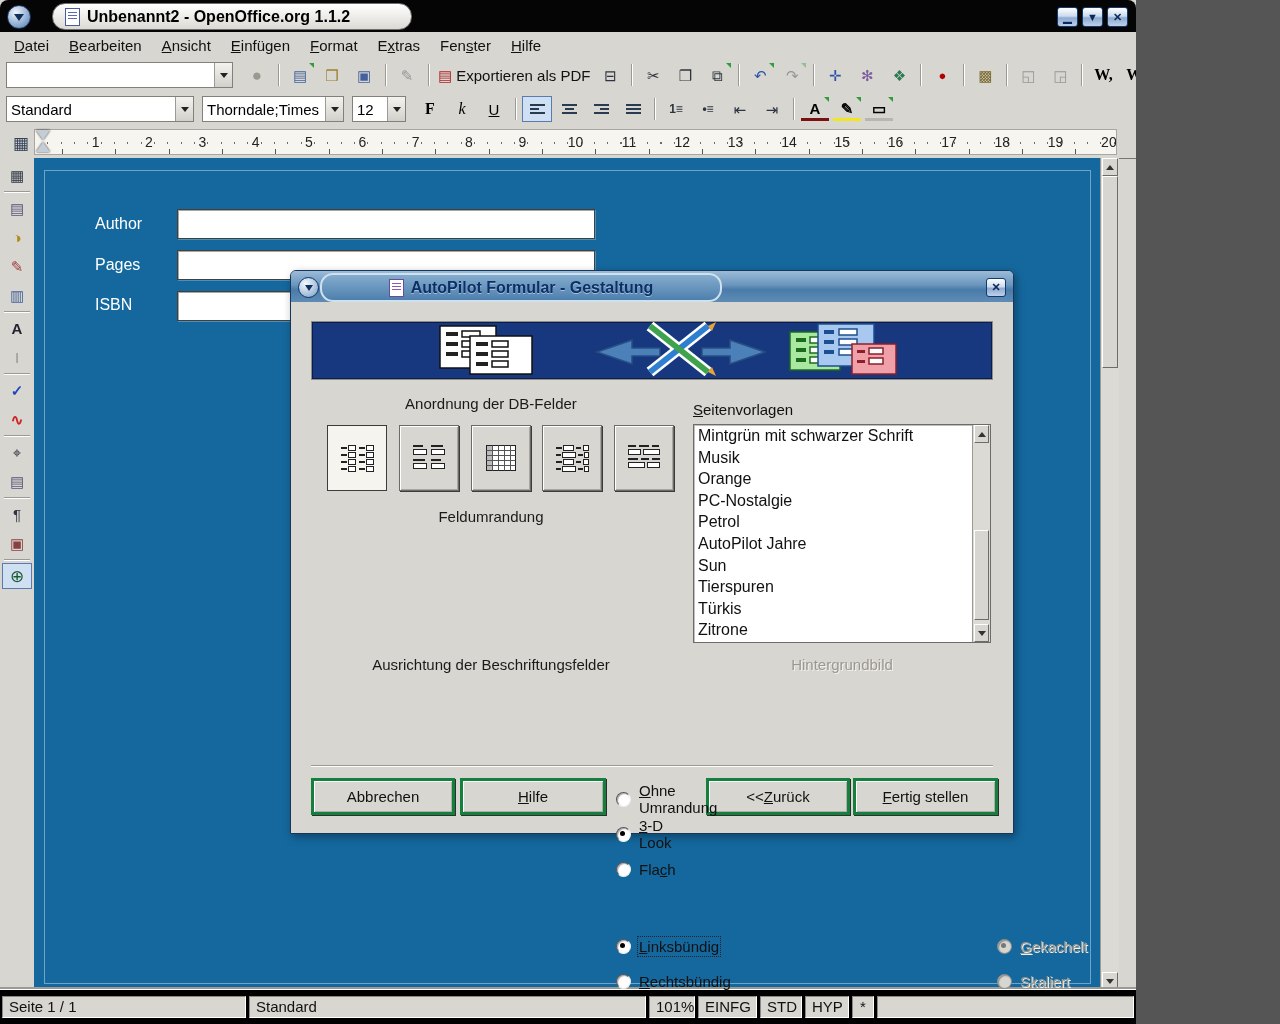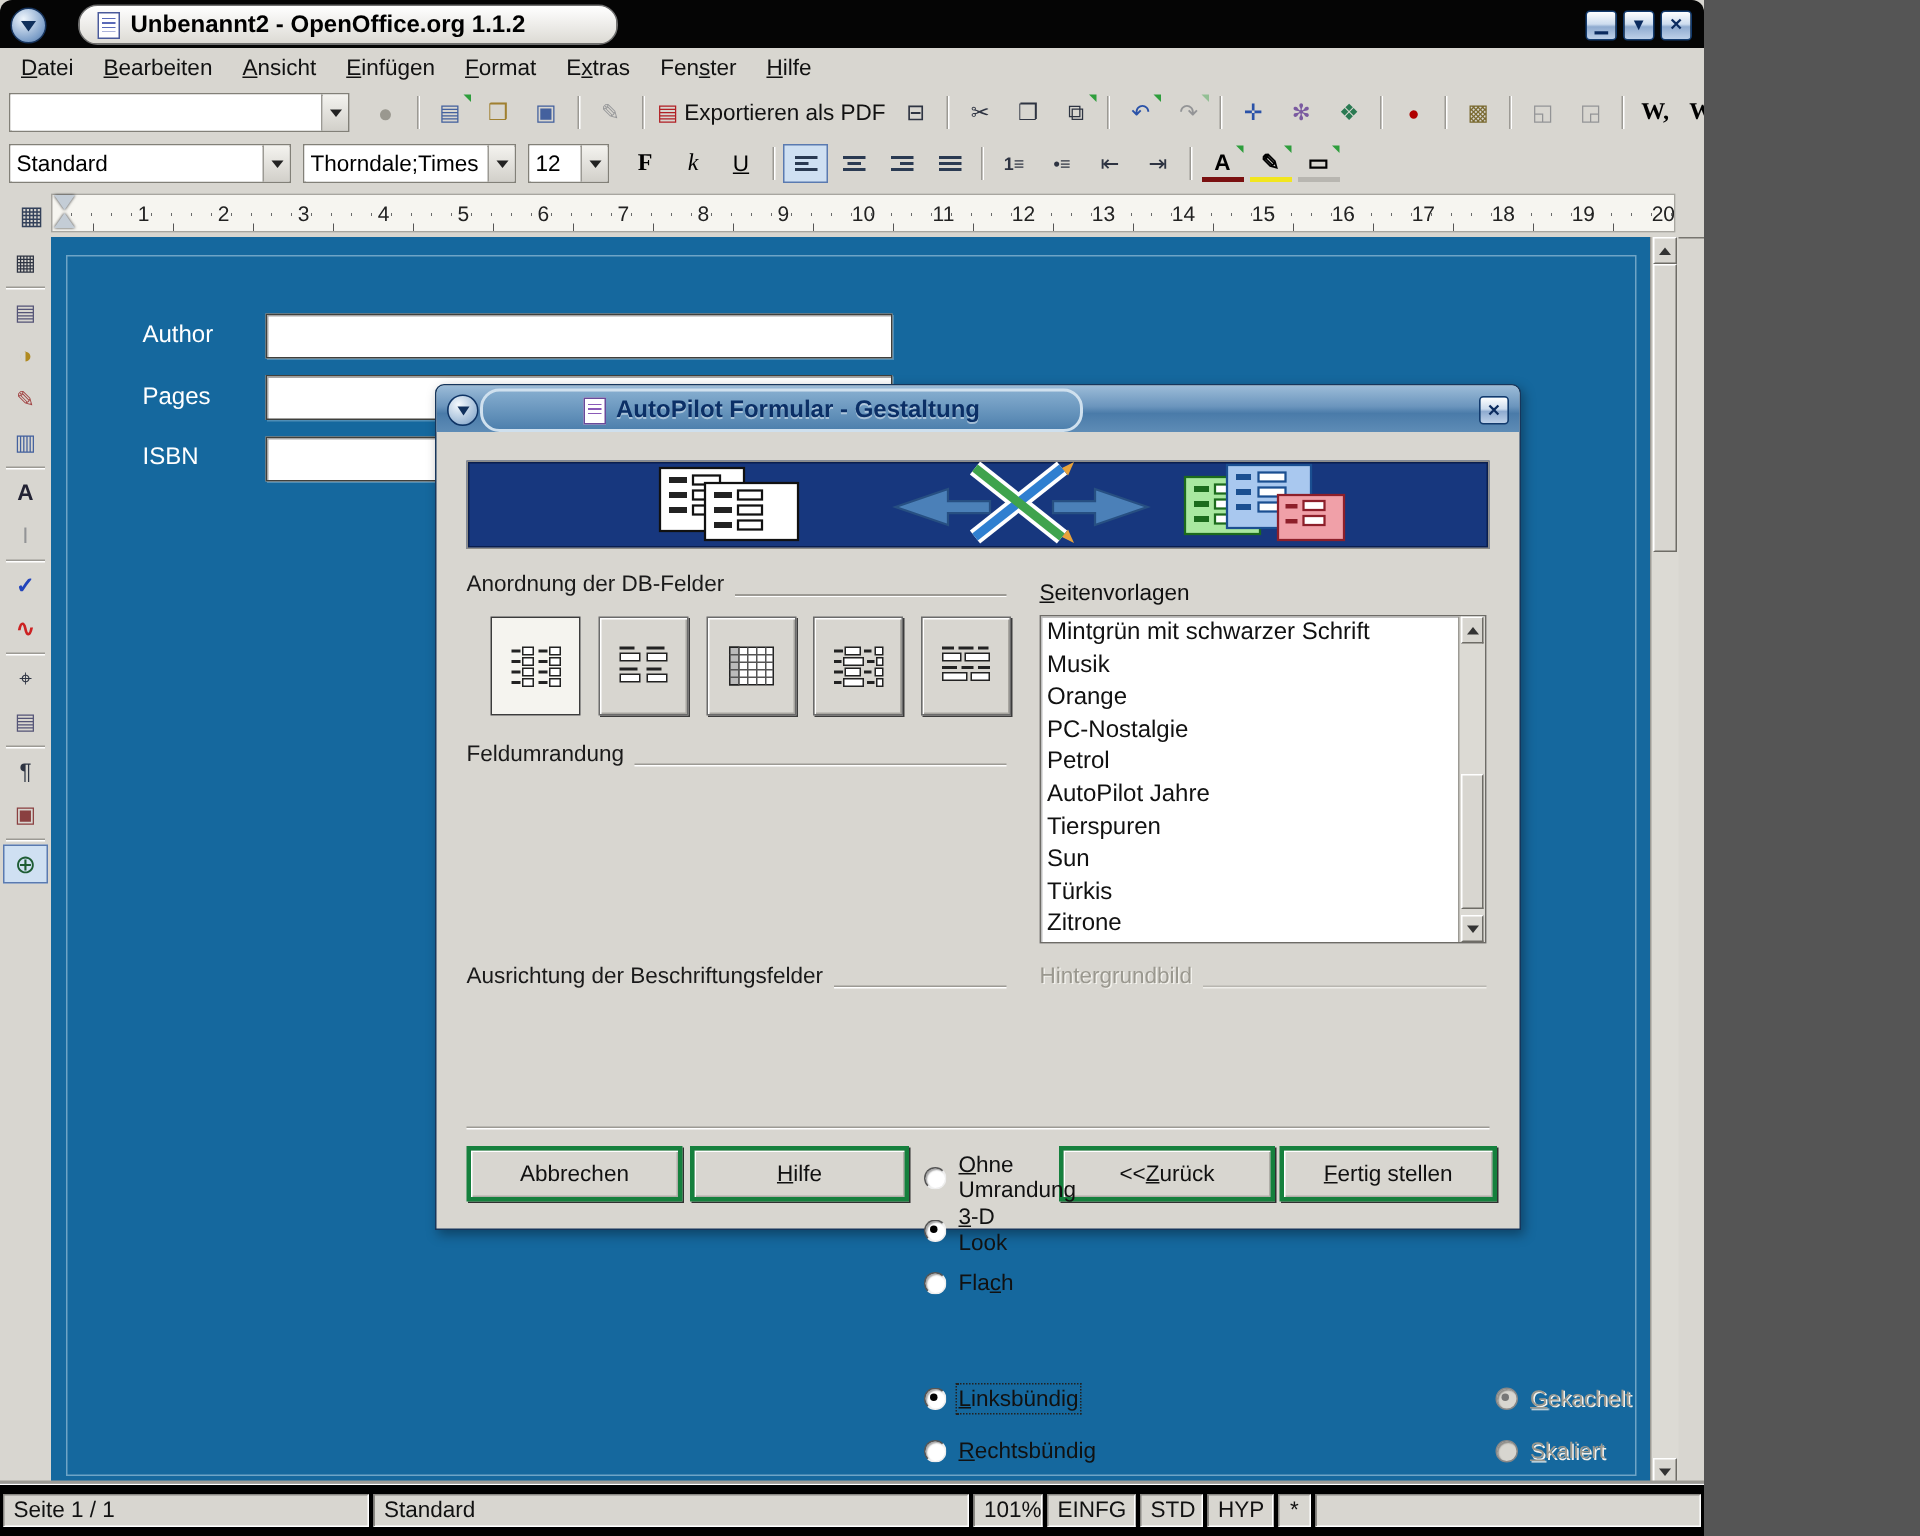--- a/index.html
+++ b/index.html
@@ -127,40 +127,40 @@
   .sthumb{position:absolute;left:1px;right:1px;top:18px;height:190px;background:#d8d6d0;
         border:1px solid #fff;border-right-color:#6e6c66;border-bottom-color:#6e6c66;}
   
   .statusbar{position:absolute;left:0;right:0;bottom:0;height:34px;background:#000000;border-top:1px solid #fff;
         box-shadow:0 -2px 0 #9c9a94;display:flex;align-items:center;padding:0 2px;gap:3px;}
   .sfield{height:20px;line-height:20px;font-size:15px;padding:0 6px;background:#d8d6d0;
         border:1px solid #8a8883;border-right-color:#fff;border-bottom-color:#fff;white-space:nowrap;overflow:hidden;}
   .s1{width:230px;} .s2{width:383px;} .s3{width:32px;text-align:center;} .s4{width:45px;text-align:center;}
   .s5{width:28px;} .s6{width:30px;text-align:center;} .s7{width:8px;text-align:center;} .s8{flex:1;}
   
-  .dialog{position:absolute;left:290px;top:256px;width:722px;height:562px;background:#d8d6d0;
+  .dialog{position:absolute;left:290px;top:270px;width:722px;height:562px;background:#d8d6d0;
         border:1px solid #16365c;border-radius:6px 6px 0 0;z-index:10;box-shadow:2px 3px 8px rgba(0,0,0,.35);}
   .dtitle{position:absolute;left:0;top:0;right:0;height:31px;border-radius:5px 5px 0 0;
         background:linear-gradient(#9cbcd8 0%,#6b95bd 45%,#4a7ba9 60%,#5e8cb6 100%);}
   .dsys{position:absolute;left:7px;top:6px;width:19px;height:19px;border-radius:50%;
         background:radial-gradient(circle at 35% 30%,#f4f9fd,#9db9d6 70%,#6c8fb8);
         border:1px solid #0f3465;display:flex;align-items:center;justify-content:center;}
   .dsys .tri{width:0;height:0;border-left:4px solid transparent;border-right:4px solid transparent;border-top:6px solid #10305c;}
   .dpill{position:absolute;left:29px;top:2px;width:398px;height:25px;border-radius:13px;
         background:linear-gradient(#84acce,#4e80ad);border:2px solid #cfe0ee;
         display:flex;align-items:center;justify-content:center;gap:7px;}
   .dpill .docicon{border-color:#6a4a9a;}
   .dpill .docicon::after{background:repeating-linear-gradient(#8a5ab8 0 1px,transparent 1px 3px);}
   .dtitle-text{font-size:16px;font-weight:bold;color:#0b2f66;text-shadow:0 1px 0 rgba(255,255,255,.45);white-space:nowrap;}
   .dclose{position:absolute;right:7px;top:7px;width:18px;height:17px;border-radius:3px;border:1px solid #123a6d;
         background:linear-gradient(#feffff 0%,#cddcee 45%,#8fabd0 55%,#bdd0e8 100%);
         color:#0a2a5e;font-size:11px;font-weight:bold;display:flex;align-items:center;justify-content:center;}
   .banner{position:absolute;left:20px;top:50px;width:680px;height:57px;background:#17377e;
         border:1px solid #8f8d88;box-shadow:inset 0 0 0 1px #0a1e4e;}
-  .grouplabel{position:absolute;font-size:15px;color:#1a1a1a;display:flex;align-items:flex-end;white-space:nowrap;}
+  .grouplabel{position:absolute;font-size:15px;color:#1a1a1a;display:flex;align-items:center;white-space:nowrap;flex-direction:column;}
   .grouplabel .line{height:2px;flex:1;margin-left:7px;margin-top:2px;
         background:linear-gradient(#9c9a94 0 1px,#fff 1px 2px);}
   .grouplabel.disabled{color:#9a988f;text-shadow:1px 1px 0 #f2f1ec;}
   .grouplabel.disabled .line{background:linear-gradient(#b8b6b0 0 1px,#efeeea 1px 2px);}
   .lbtn{position:absolute;width:58px;height:64px;background:#d8d6d0;border:1px solid #6b6b6b;
         box-shadow:inset 1px 1px 0 #fff,inset -1px -1px 0 #a8a6a0,1px 1px 0 #3c3c3c;
         display:flex;align-items:center;justify-content:center;}
   .lbtn.selected{background:#f5f4ef;border:1px solid #3c3c3c;box-shadow:inset 0 0 0 1px #f5f4ef;}
   .radiorow{position:absolute;display:flex;align-items:center;gap:8px;height:18px;}
   .radio{position:relative;width:13px;height:13px;border-radius:50%;background:#fff;
@@ -706,22 +706,22 @@
     <div class="listlabel" style="left:402px;top:130px;"><u>S</u>eitenvorlagen</div>
     <div class="listbox">
       <div class="list-items">
 
       <div class="list-item">Mintgrün mit schwarzer Schrift</div>
           <div class="list-item">Musik</div>
           <div class="list-item">Orange</div>
           <div class="list-item">PC-Nostalgie</div>
           <div class="list-item">Petrol</div>
           <div class="list-item">AutoPilot Jahre</div>
+          <div class="list-item">Sun</div>
           <div class="list-item">Tierspuren</div>
-          <div class="list-item">Sun</div>
           <div class="list-item">Türkis</div>
           <div class="list-item">Zitrone</div>
         </div>
       <div class="lscroll">
         <div class="sbtn up"></div>
         <div class="lthumb"></div>
         <div class="sbtn down"></div>
       </div>
     </div>
 

